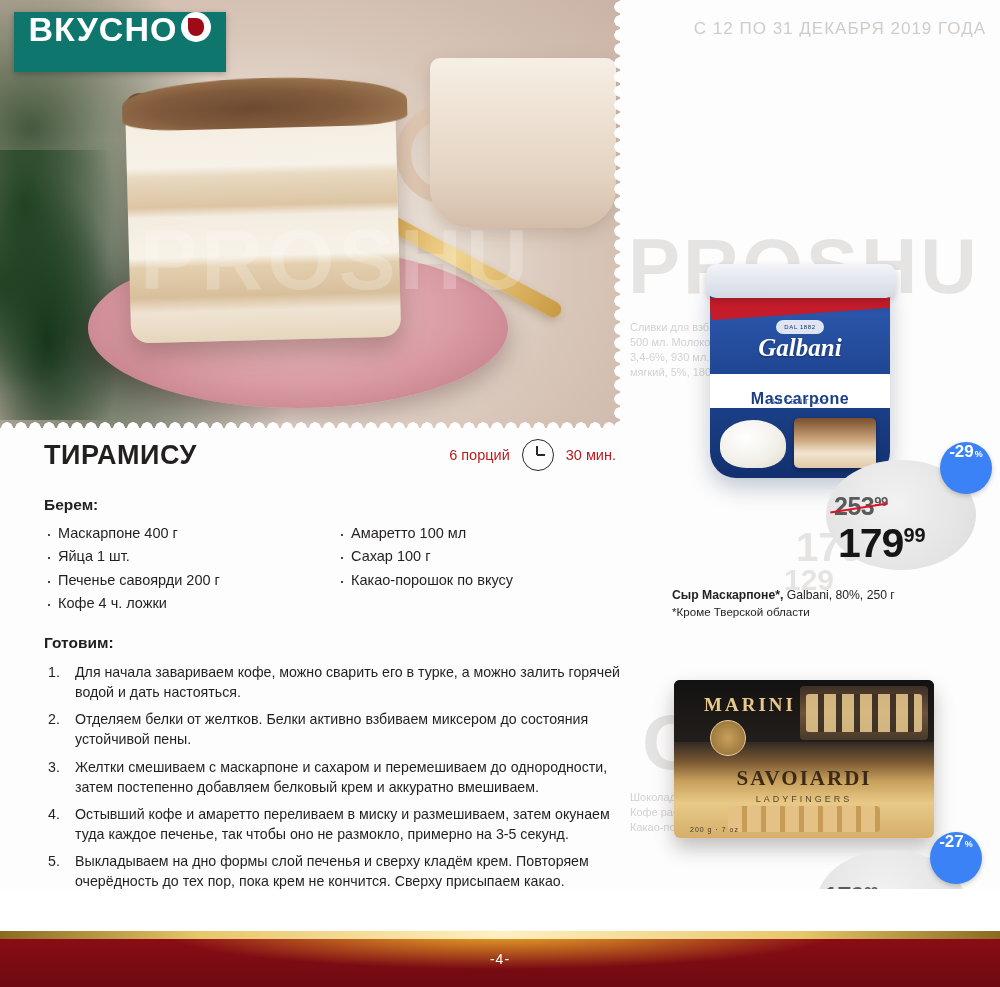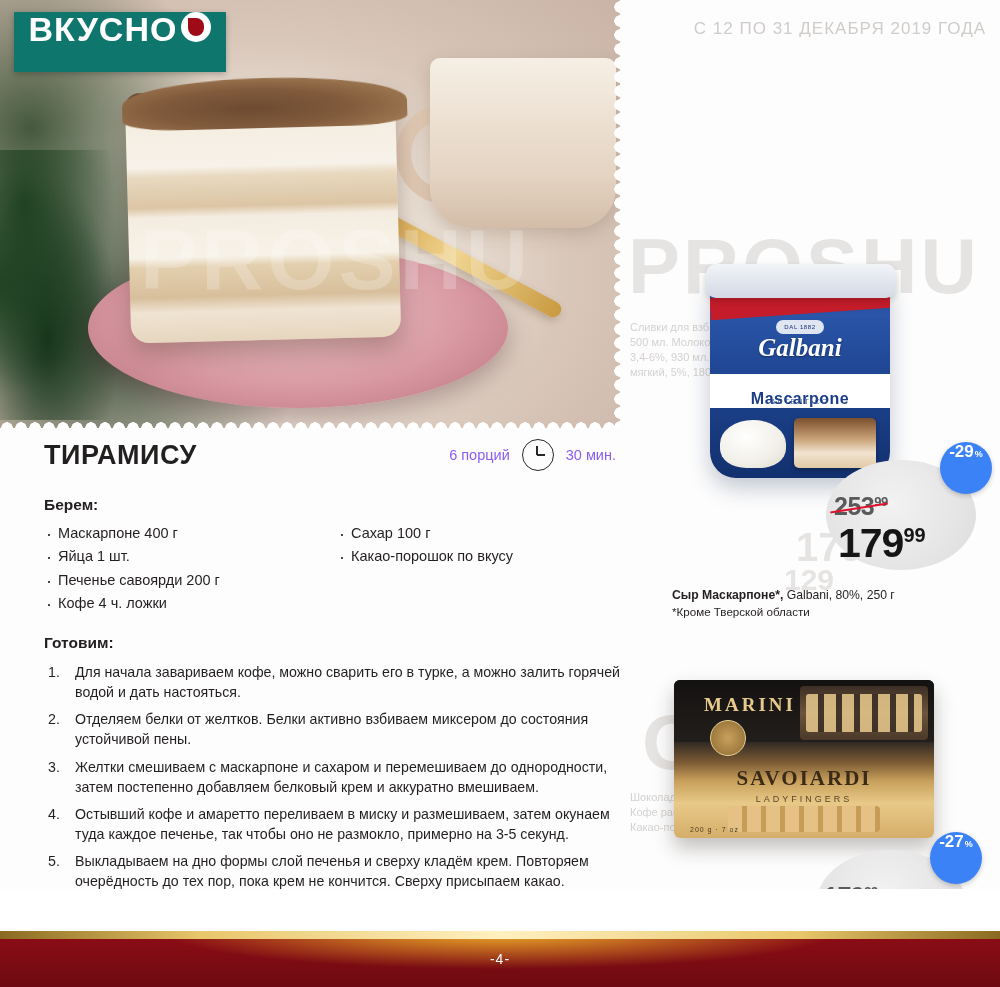--- a/index.html
+++ b/index.html
@@ -276,21 +276,21 @@
     letter-spacing: 0.5px;
     margin: 0;
     color: #221f1f;
   }
   .recipe-meta {
     display: flex;
     align-items: center;
     margin-left: auto;
     margin-right: 6px;
     font-size: 14.5px;
-    color: #8b5cf6;
+    color: #b91c1c;
   }
   .meta-portions { margin-right: 12px; }
   .clock-icon {
     width: 30px;
     height: 30px;
     border-radius: 50%;
     border: 1.6px solid #2b2728;
     position: relative;
     display: inline-block;
   }
@@ -759,20 +759,21 @@
       <div class="ing-col">
         <ul>
           <li>Маскарпоне 400 г</li>
           <li>Яйца 1 шт.</li>
           <li>Печенье савоярди 200 г</li>
           <li>Кофе 4 ч. ложки</li>
         </ul>
       </div>
       <div class="ing-col">
         <ul>
+          <li>Амаретто 100 мл</li>
           <li>Сахар 100 г</li>
           <li>Какао-порошок по вкусу</li>
         </ul>
       </div>
     </div>
 
     <div class="section-label">Готовим:</div>
     <div class="steps">
       <div class="step">
         <div class="step-num">1.</div>

